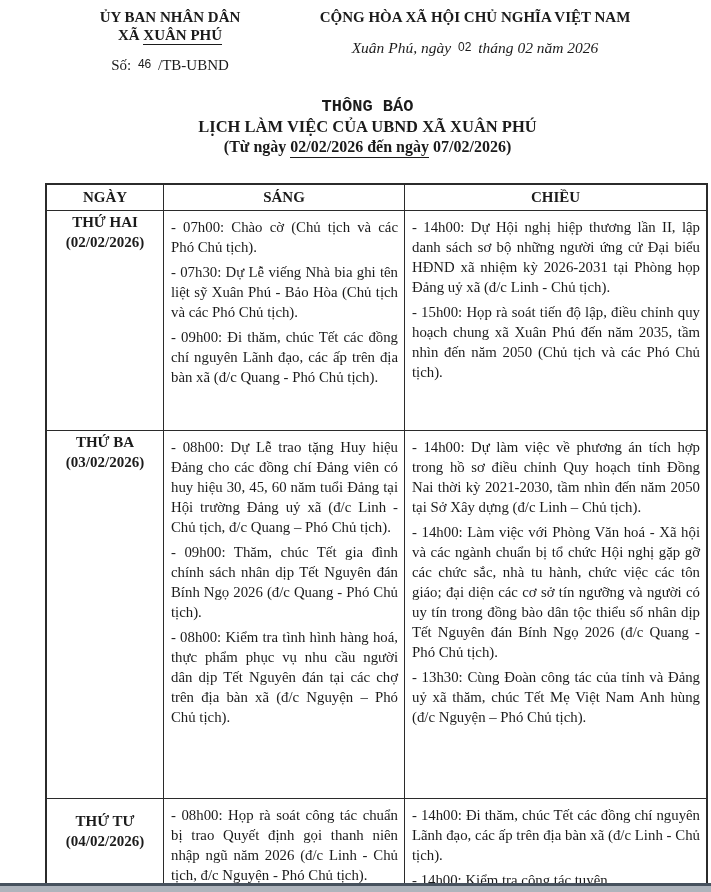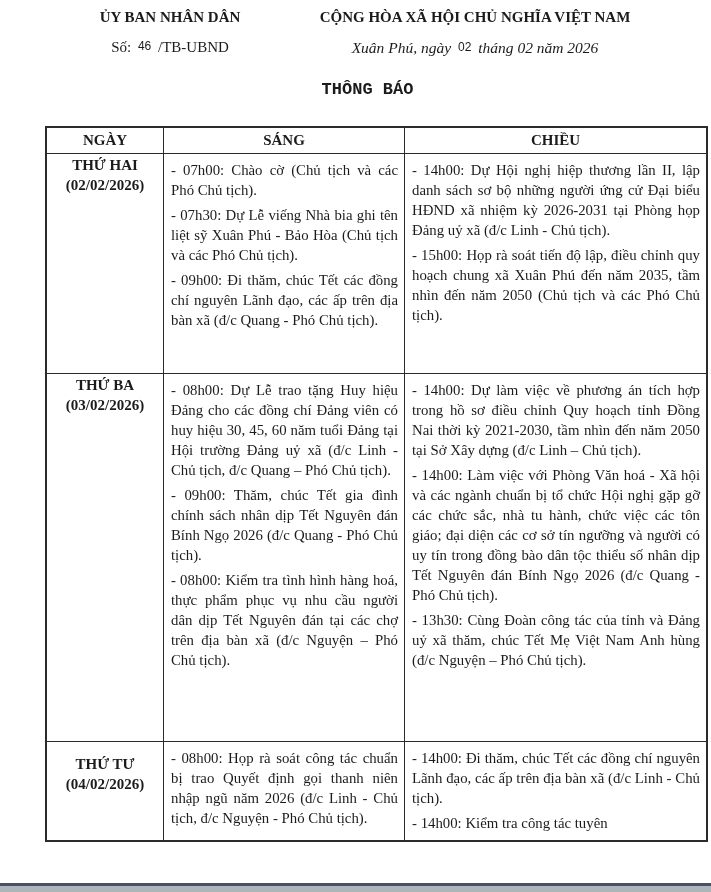--- a/index.html
+++ b/index.html
@@ -66,30 +66,33 @@
   }
 </style>
 </head>
 <body>
 
 <div class="doc">
 
   <div class="nat-header">
     <div class="nh-left">
       <div class="nh-line1">ỦY BAN NHÂN DÂN</div>
+      <div class="nh-line2"><span>XÃ </span><span class="u">XUÂN PHÚ</span></div>
       <div class="doc-num"><span>Số:</span> <span class="fillin">46</span> <span>/TB-UBND</span></div>
     </div>
     <div class="nh-right">
       <div class="nh-line1">CỘNG HÒA XÃ HỘI CHỦ NGHĨA VIỆT NAM</div>
       <div class="place-date"><span>Xuân Phú, ngày</span> <span class="fillin">02</span> <span>tháng 02 năm 2026</span></div>
     </div>
   </div>
 
   <div class="title-block">
     <div class="title1">THÔNG BÁO</div>
+    <div class="title2">LỊCH LÀM VIỆC CỦA UBND XÃ XUÂN PHÚ</div>
+    <div class="title3"><span>(Từ ngày </span><span class="u">02/02/2026 đến ngày</span><span> 07/02/2026)</span></div>
   </div>
 
   <table class="sched">
     <thead>
       <tr>
         <th class="col-day">NGÀY</th>
         <th class="col-morning">SÁNG</th>
         <th class="col-afternoon">CHIỀU</th>
       </tr>
     </thead>

